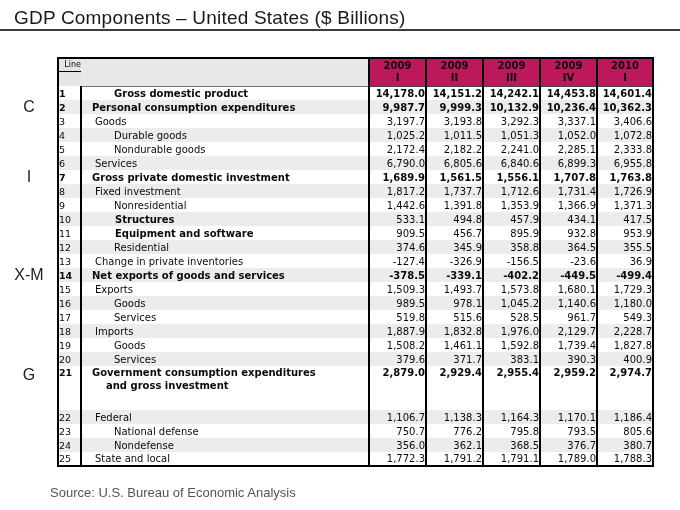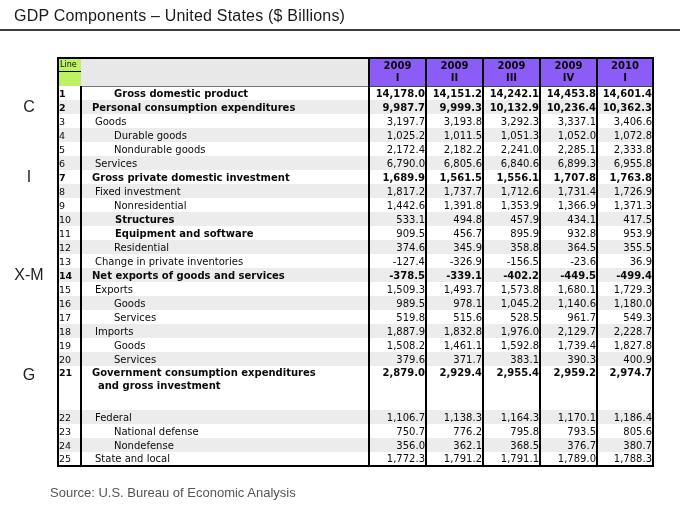--- a/index.html
+++ b/index.html
@@ -6,21 +6,21 @@
   body {
     width: 680px; height: 510px;
     background: #ffffff;
     font-family: "Liberation Sans", sans-serif;
     color: #111111;
     position: relative;
     overflow: hidden;
   }
   .page-title {
     position: absolute; left: 14px; top: 7px;
-    font-size: 16px; letter-spacing: 0.2px; color: #1a1a1a;
+    font-size: 19px; letter-spacing: 0.2px; color: #1a1a1a;
     white-space: nowrap;
   }
   .title-rule {
     position: absolute; left: 0; top: 29px;
     width: 680px; height: 2px; background: #3d3d3d;
   }
   .margin-label {
     position: absolute; left: 7px; width: 44px;
     text-align: center; font-size: 16px; color: #222222;
     line-height: 16px;
@@ -43,46 +43,46 @@
   table.gdp th, table.gdp td {
     padding: 0; margin: 0;
     overflow: hidden; white-space: nowrap;
     line-height: 13px;
   }
   
   .b-left { border-left: 2px solid #000000; }
 
   thead tr { height: 28px; }
   th.h-line {
-    background: #bef264; vertical-align: top;
-    font-weight: normal; text-align: left;
+    background: #e5e5e5; vertical-align: top;
+    font-weight: normal; text-align: right;
   }
   th.h-line .line-box {
     display: block; font-size: 8px; padding: 1px 0 1px 1px;
     border-bottom: 1px solid #000000; line-height: 10px;
   }
   th.h-desc { background: #e8e8e8; border-bottom: 1px solid #777777; }
   th.h-per {
-    background: #8b5cf6; text-align: center; font-weight: bold;
+    background: #be185d; text-align: center; font-weight: bold;
     vertical-align: middle; border-bottom: 1px solid #444444;
   }
   th.h-per div { line-height: 12px; }
 
   tbody tr { height: 14px; }
   tbody tr.tall { height: 44px; }
   tbody tr.tall td { vertical-align: top; }
   tbody tr.stripe { background: #ececec; }
   tbody tr.bold td { font-weight: bold; }
 
   td.c-line { padding-left: 2px; font-size: 9.5px; }
   td.c-desc.ind0 { padding-left: 10px; }
   td.c-desc.ind1 { padding-left: 13px; }
   td.c-desc.ind2 { padding-left: 32px; }
   td.c-desc.ind3 { padding-left: 33px; font-weight: bold; }
-  td.c-desc .sub2 { margin-left: 6px; }
+  td.c-desc .sub2 { margin-left: 14px; }
   td.c-val { text-align: right; padding-right: 2px; }
 
   .source-note {
     position: absolute; left: 50px; top: 485px;
     font-size: 13px; color: #555555;
   }
 </style>
 </head>
 <body>
 

